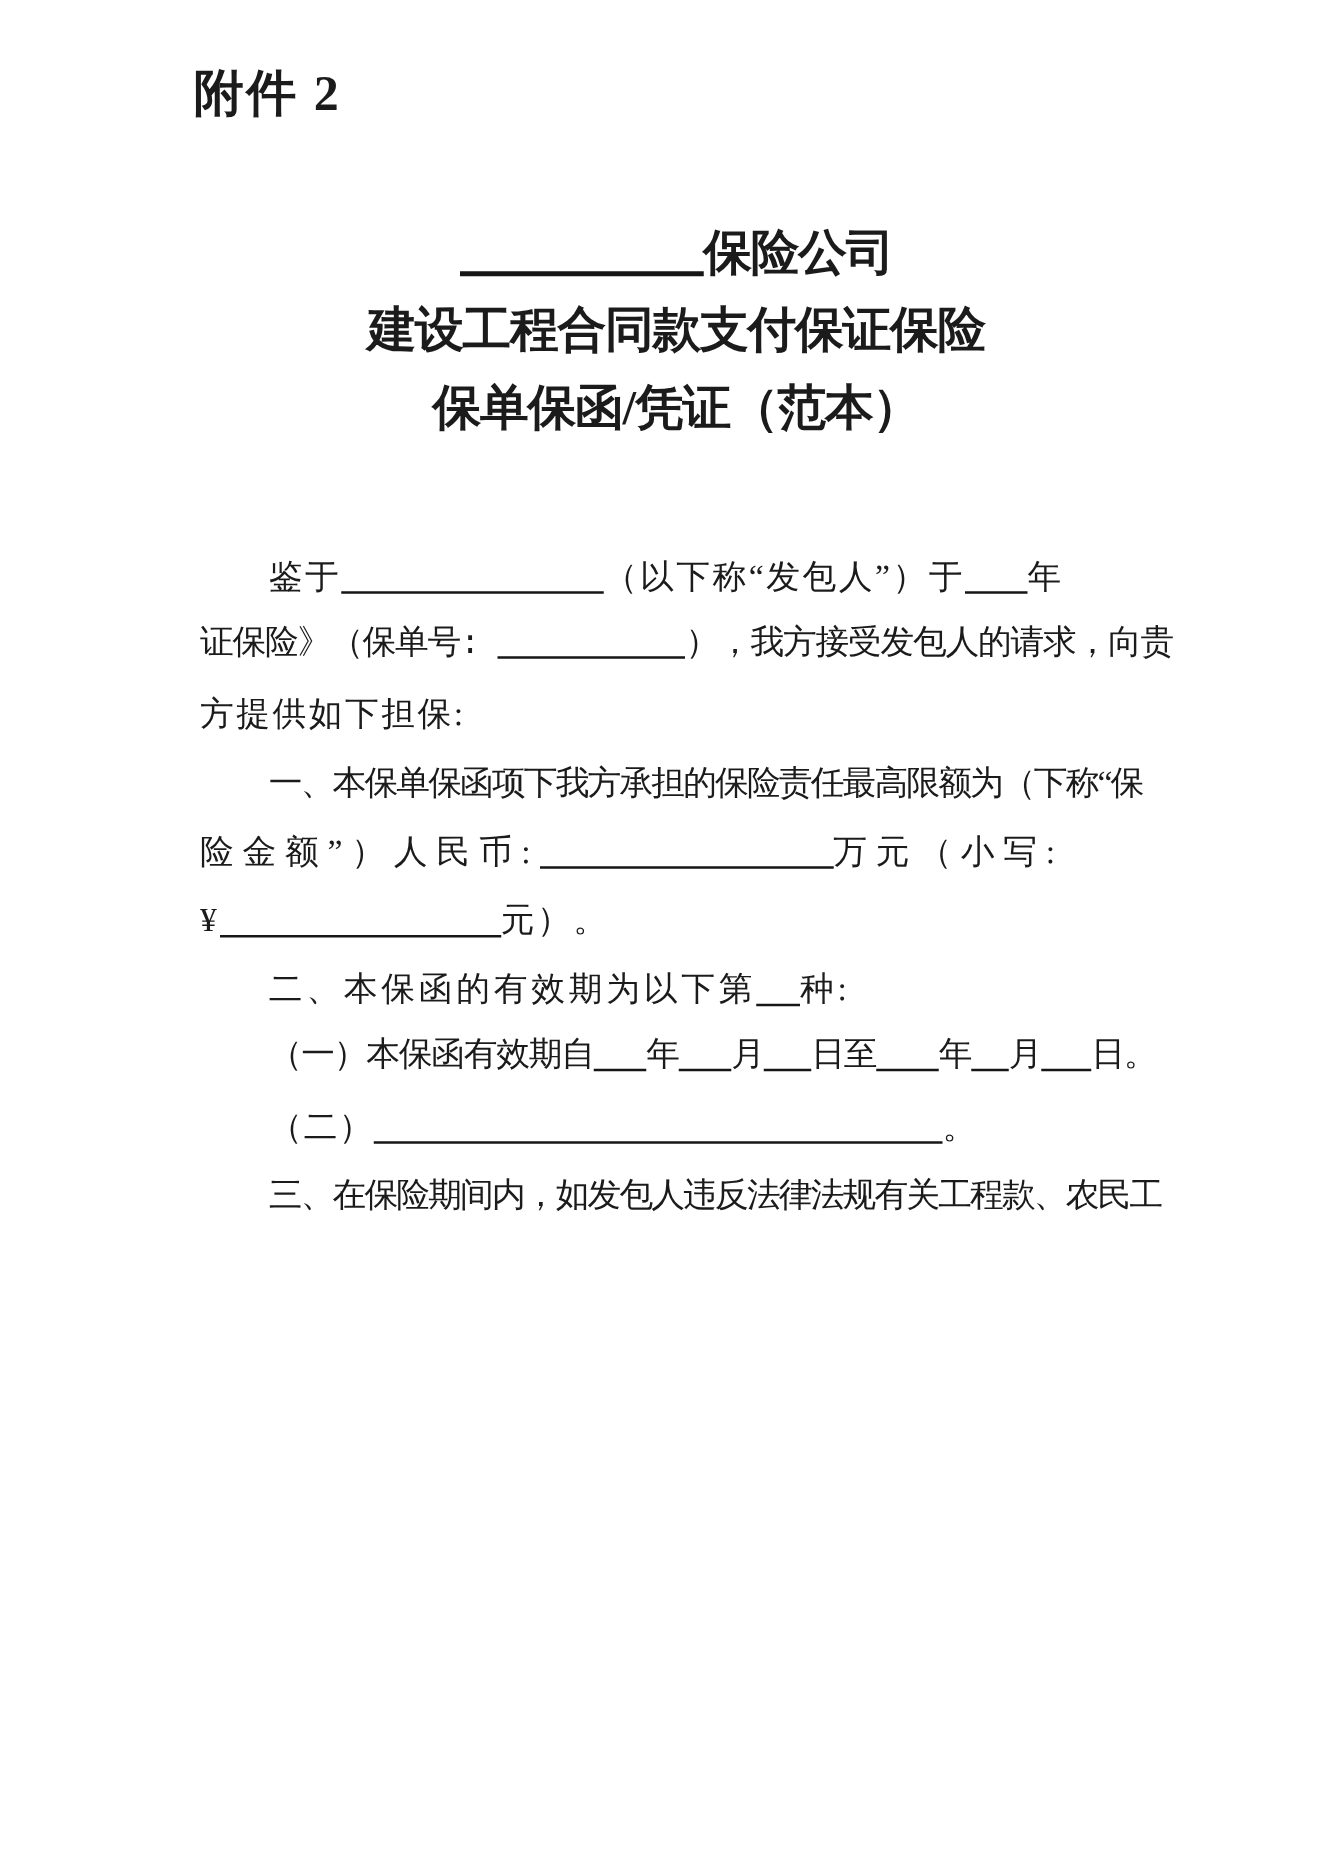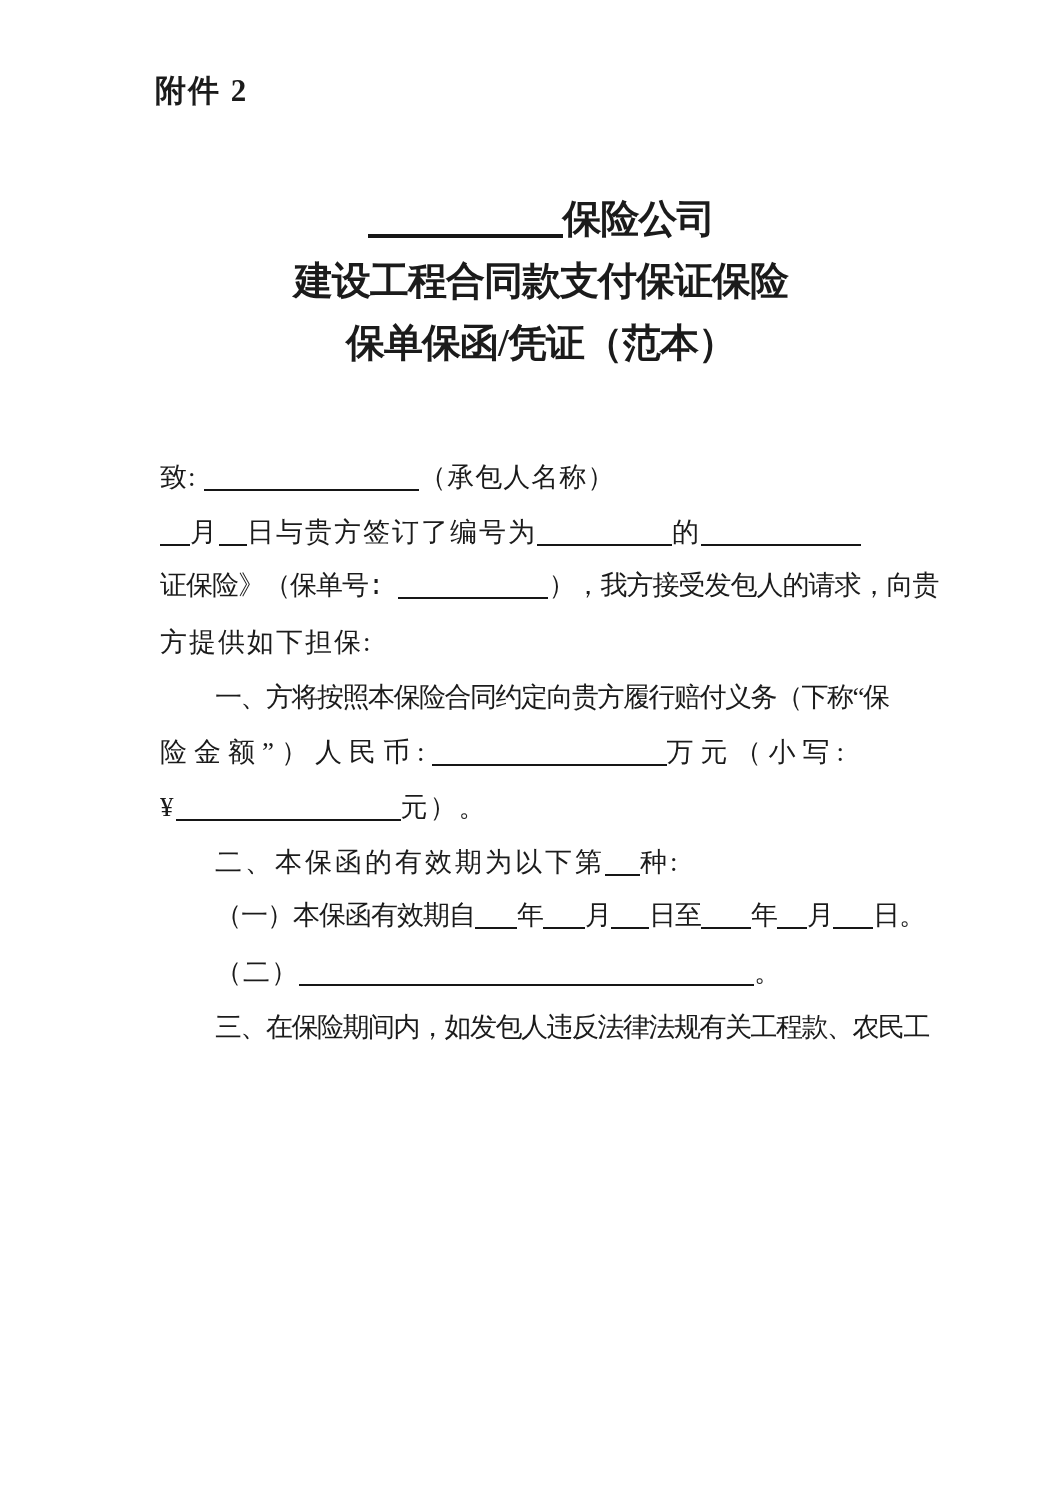--- a/index.html
+++ b/index.html
@@ -7,22 +7,22 @@
     width: 1060px; height: 1500px;
     background: #ffffff;
     font-family: "Liberation Serif", "DejaVu Serif", serif;
     color: #1b1b1b;
     overflow: hidden;
     position: relative;
   }
   .page { width: 1060px; height: 1500px; position: relative; }
 
   .attachment {
-    margin: 72px 0 0 155px;
-    font-size: 31px; font-weight: bold;
+    margin: 56px 0 0 155px;
+    font-size: 40px; font-weight: bold;
     line-height: 38px;
     letter-spacing: 2px;
   }
 
   .title-block {
     margin-top: 78px;
     text-align: center;
     font-weight: bold;
   }
   .title-line {
@@ -80,31 +80,30 @@
   <div class="attachment">附件 2</div>
 
   <div class="title-block">
     <div class="title-line"><span class="title-underline"></span><span>保险公司</span></div>
     <div class="title-line">建设工程合同款支付保证保险</div>
     <div class="title-line">保单保函/凭证（范本）</div>
   </div>
 
   <div class="body-text">
 
-    <div class="line ls1"><span>致:</span>&nbsp;<span class="blank w215"></span><span>（承包人名称）</span></div>
 
+    <div class="line ls2 indent"><span>鉴于</span><span class="blank w210"></span><span>（以下称“发包人”）于</span><span class="blank w50"></span><span>年</span></div>
 
-    <div class="line ls2"><span class="blank w30"></span><span>月</span><span class="blank w28"></span><span>日与贵方签订了编号为</span><span class="blank w135"></span><span>的</span><span class="blank w160"></span></div>
 
 
     <div class="line ls-n1"><span>证保险》（保单号:</span>&nbsp;<span class="blank w150"></span><span>），我方接受发包人的请求，向贵</span></div>
 
     <div class="line ls2">方提供如下担保:</div>
 
-    <div class="line ls-n15 indent">一、方将按照本保险合同约定向贵方履行赔付义务（下称“保</div>
+    <div class="line ls-n15 indent">一、本保单保函项下我方承担的保险责任最高限额为（下称“保</div>
 
     <div class="line ls7"><span>险金额”）人民币:</span><span class="blank w235"></span><span>万元（小写:</span></div>
 
     <div class="line ls2"><span>¥</span><span class="blank w225"></span><span>元）。</span></div>
 
     <div class="line ls3 indent"><span>二、本保函的有效期为以下第</span><span class="blank w35"></span><span>种:</span></div>
 
     <div class="line ls-n1 indent"><span>（一）本保函有效期自</span><span class="blank w42"></span><span>年</span><span class="blank w42"></span><span>月</span><span class="blank w38"></span><span>日至</span><span class="blank w50"></span><span>年</span><span class="blank w30"></span><span>月</span><span class="blank w40"></span><span>日。</span></div>
 
     <div class="line ls1 indent"><span>（二）</span><span class="blank w455"></span><span>。</span></div>

